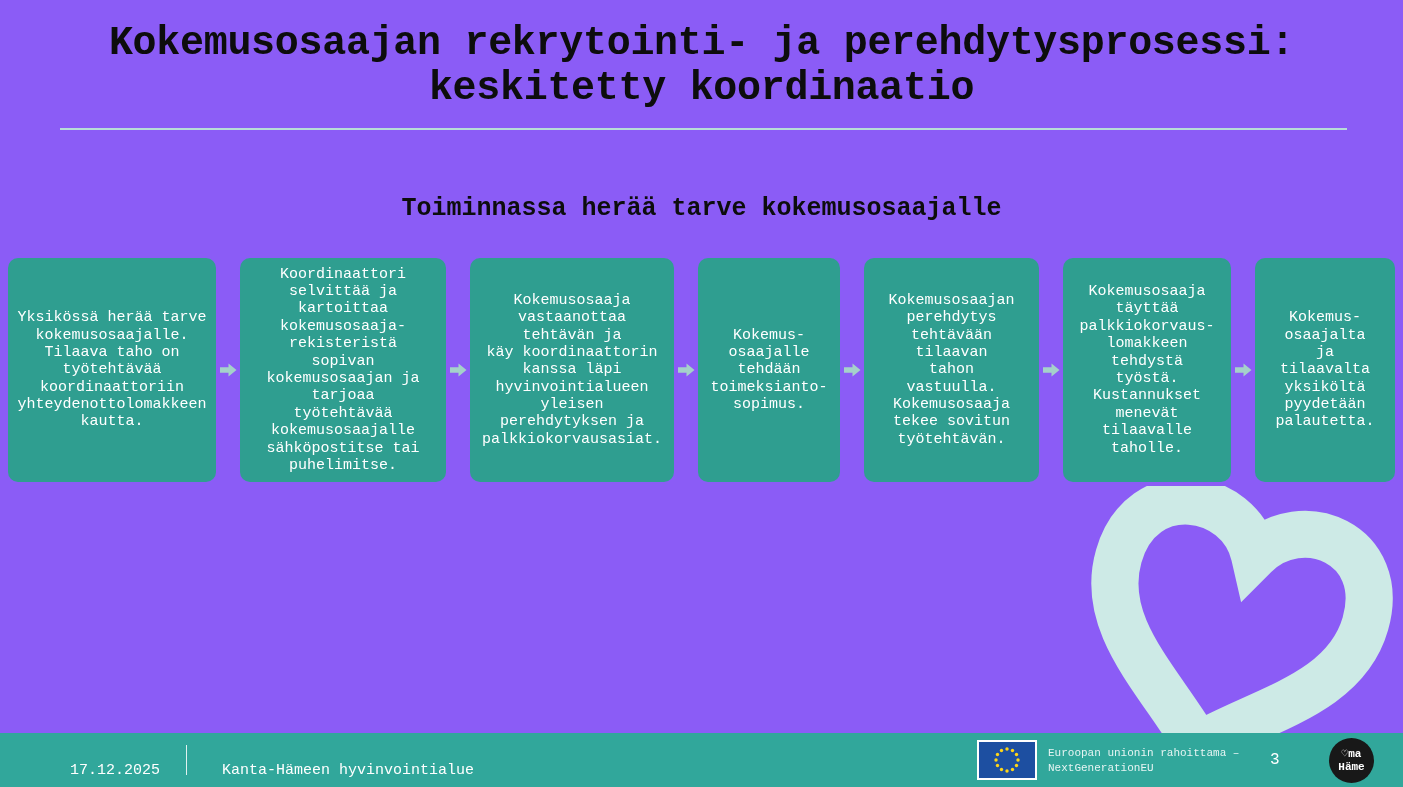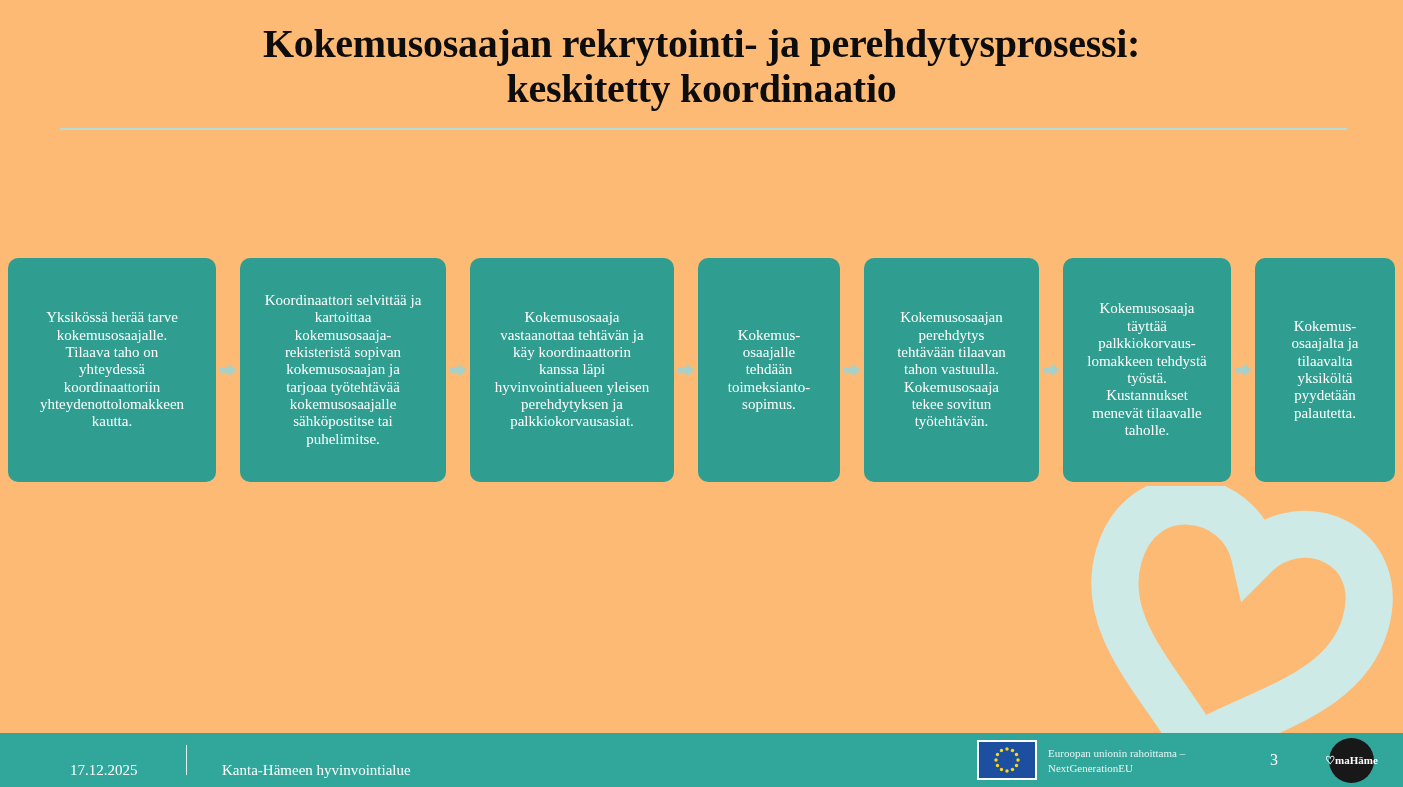--- a/index.html
+++ b/index.html
@@ -1,18 +1,18 @@
 <!DOCTYPE html>
 <html><head>
 <meta charset="utf-8">
 <style>
   html,body{margin:0;padding:0;background:#fff;}
   .slide{
-    position:relative;width:1403px;height:787px;background:#fdba74;
-    font-family:Liberation Serif, serif;overflow:hidden;
+    position:relative;width:1403px;height:787px;background:#8b5cf6;
+    font-family:Liberation Mono, monospace;overflow:hidden;
   }
   .title{
     position:absolute;top:22px;left:0;width:100%;
     text-align:center;font-size:40px;font-weight:700;color:#0d0d0d;
     line-height:1.12;white-space:pre-line;letter-spacing:-0.3px;
   }
   .title-divider{
     position:absolute;top:128px;left:60px;width:1287px;height:2px;
     background:#b7ddd8;
   }
@@ -43,40 +43,41 @@
   .footer-vdiv{position:absolute;left:186px;top:12px;width:1px;height:30px;background:rgba(255,255,255,0.85);}
   .footer-org{position:absolute;left:222px;top:0;height:54px;display:flex;align-items:center;font-size:15px;margin-top:10px;}
   .eu-flag{position:absolute;left:977px;top:7px;}
   .eu-label{
     position:absolute;left:1048px;top:13px;font-size:11px;line-height:1.35;
     color:rgba(255,255,255,0.88);white-space:pre-line;
   }
   .page-number{position:absolute;left:1270px;top:0;height:54px;display:flex;align-items:center;font-size:16px;}
   .logo{
     position:absolute;left:1329px;top:5px;width:45px;height:45px;border-radius:50%;
-    background:#181818;display:flex;align-items:center;justify-content:center;
+    background:#181818;display:flex;flex-direction:column;align-items:center;justify-content:center;
     font-size:11px;font-weight:700;line-height:1.1;color:#fff;
   }
 </style>
 </head>
 <body>
 
 <div class="slide">
 
   <div class="title">Kokemusosaajan rekrytointi- ja perehdytysprosessi:
 keskitetty koordinaatio</div>
   <div class="title-divider"></div>
 
+  <div class="section-heading">Toiminnassa herää tarve kokemusosaajalle</div>
 
   <div class="flow">
     <div class="step w1">
         <span>Yksikössä herää tarve
 kokemusosaajalle.
 Tilaava taho on
-yhteydessä
+työtehtävää
 koordinaattoriin
 yhteydenottolomakkeen
 kautta.</span>
       </div>
     <div class="arrow-cell">
         <svg width="17" height="14" viewBox="0 0 17 14">
           <path d="M0 4.2 H8.5 V0.5 L16.5 7 L8.5 13.5 V9.8 H0 Z" fill="#a5d1ca"></path>
         </svg>
       </div>
     <div class="step w2">

